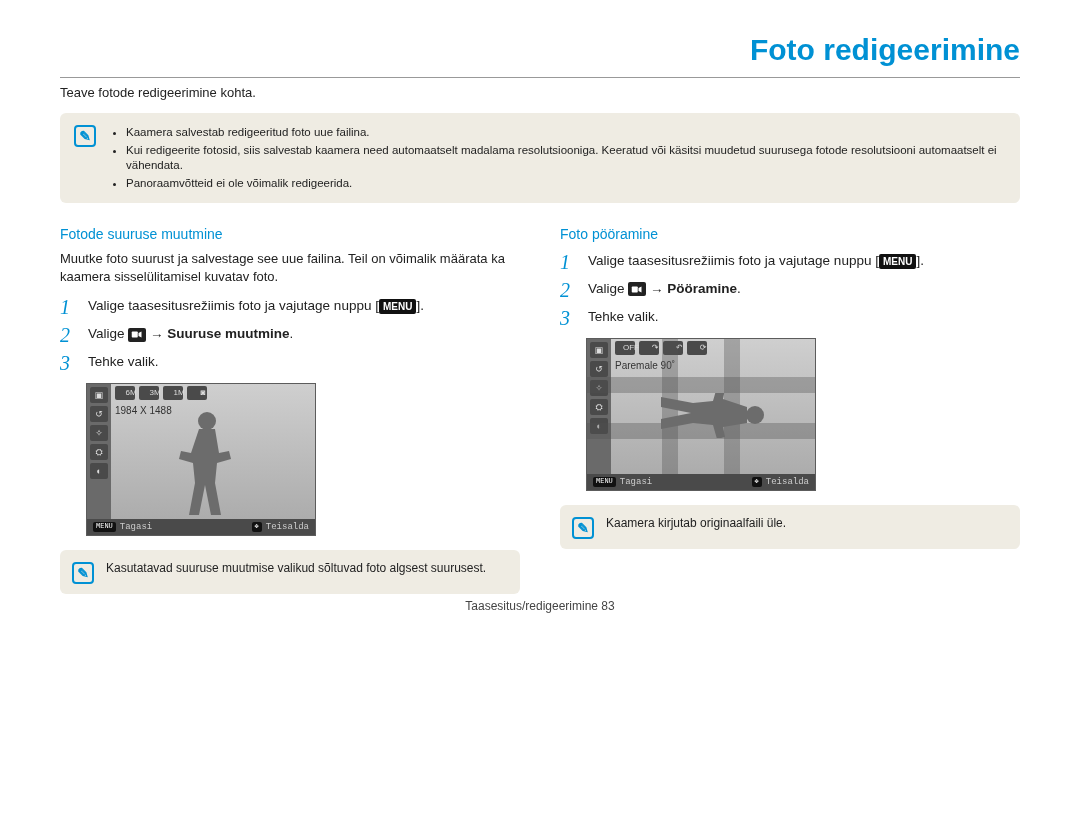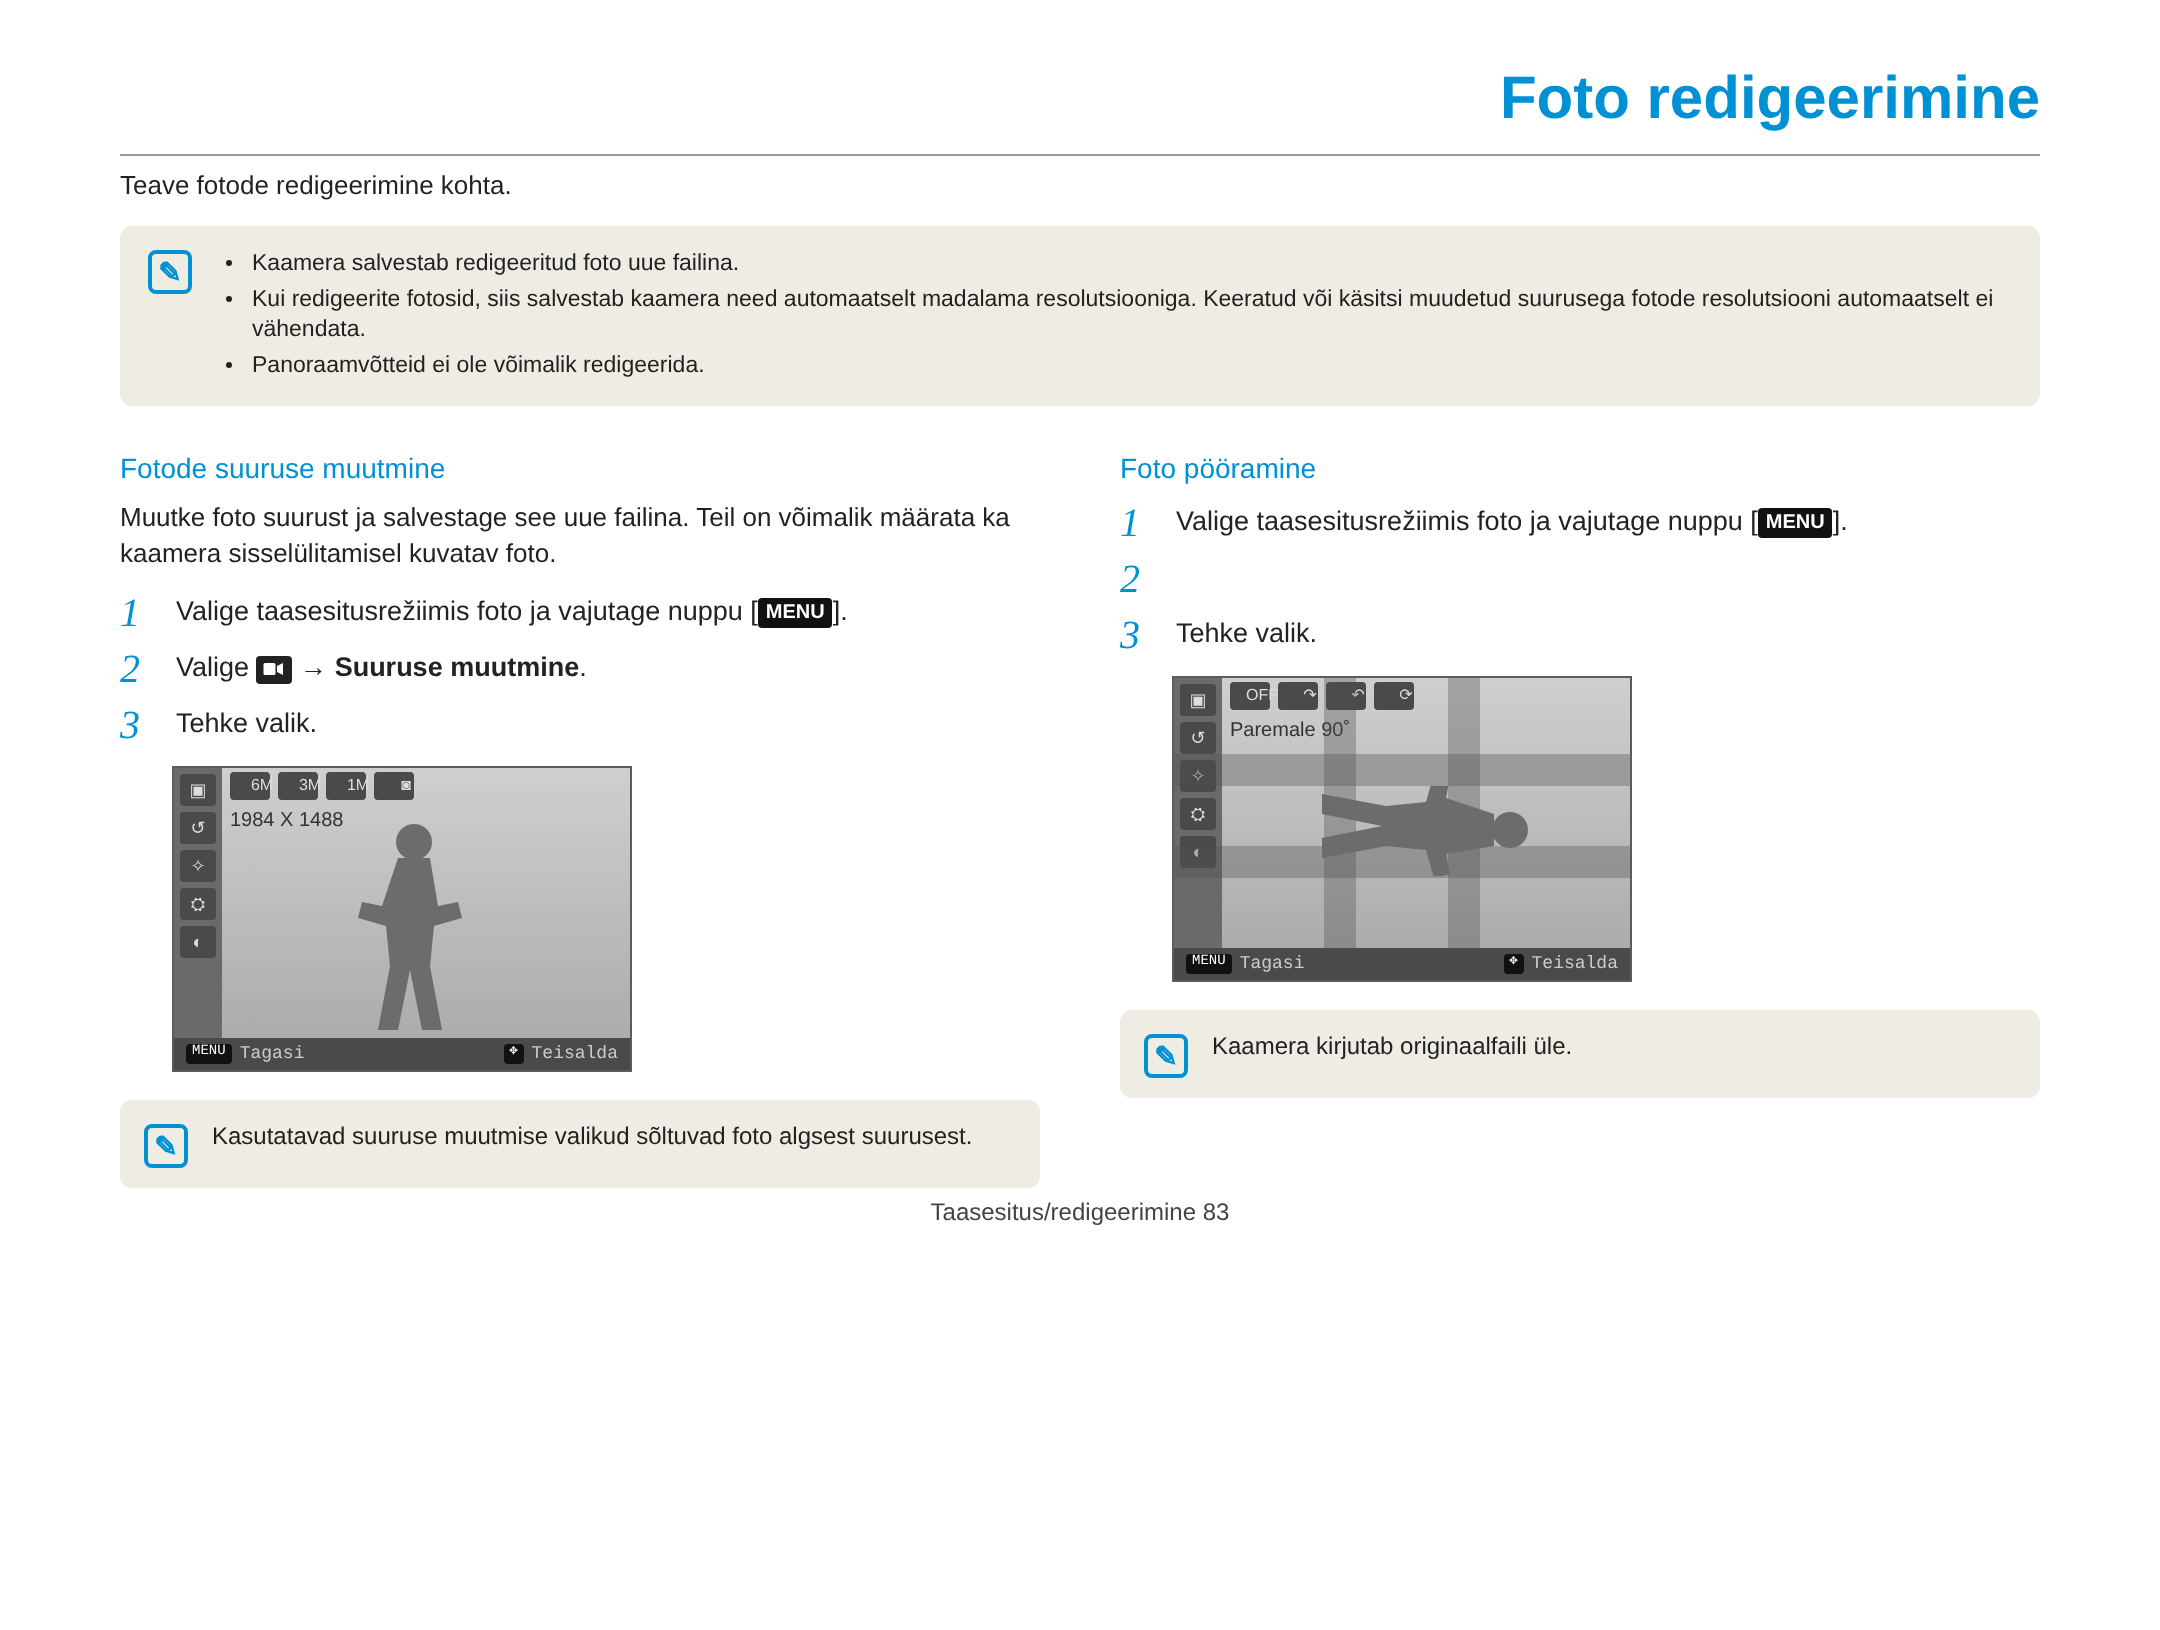--- a/index.html
+++ b/index.html
@@ -238,20 +238,30 @@
 
     <ol class="steps">
       <li>
         <span class="step-num">1</span>
         <span class="step-body">
           <span>Valige taasesitusrežiimis foto ja vajutage nuppu [</span><span class="menu-badge">MENU</span><span>].</span>
         </span>
       </li>
       <li>
         <span class="step-num">2</span>
+        <span class="step-body">
+          <span>Valige </span>
+          <span class="edit-icon">
+            <svg viewBox="0 0 16 12" width="12" height="9">
+                <rect x="1" y="2" width="8" height="8" rx="1"></rect>
+                <path d="M10 4 l4 -2 v8 l-4 -2 z"></path>
+              </svg>
+          </span>
+          <span> → </span><strong>Pööramine</strong><span>.</span>
+        </span>
       </li>
       <li>
         <span class="step-num">3</span>
         <span class="step-body">Tehke valik.</span>
       </li>
     </ol>
 
     <div class="screenshot">
       <div class="shot-body">
         <div class="shot-toolbar">

